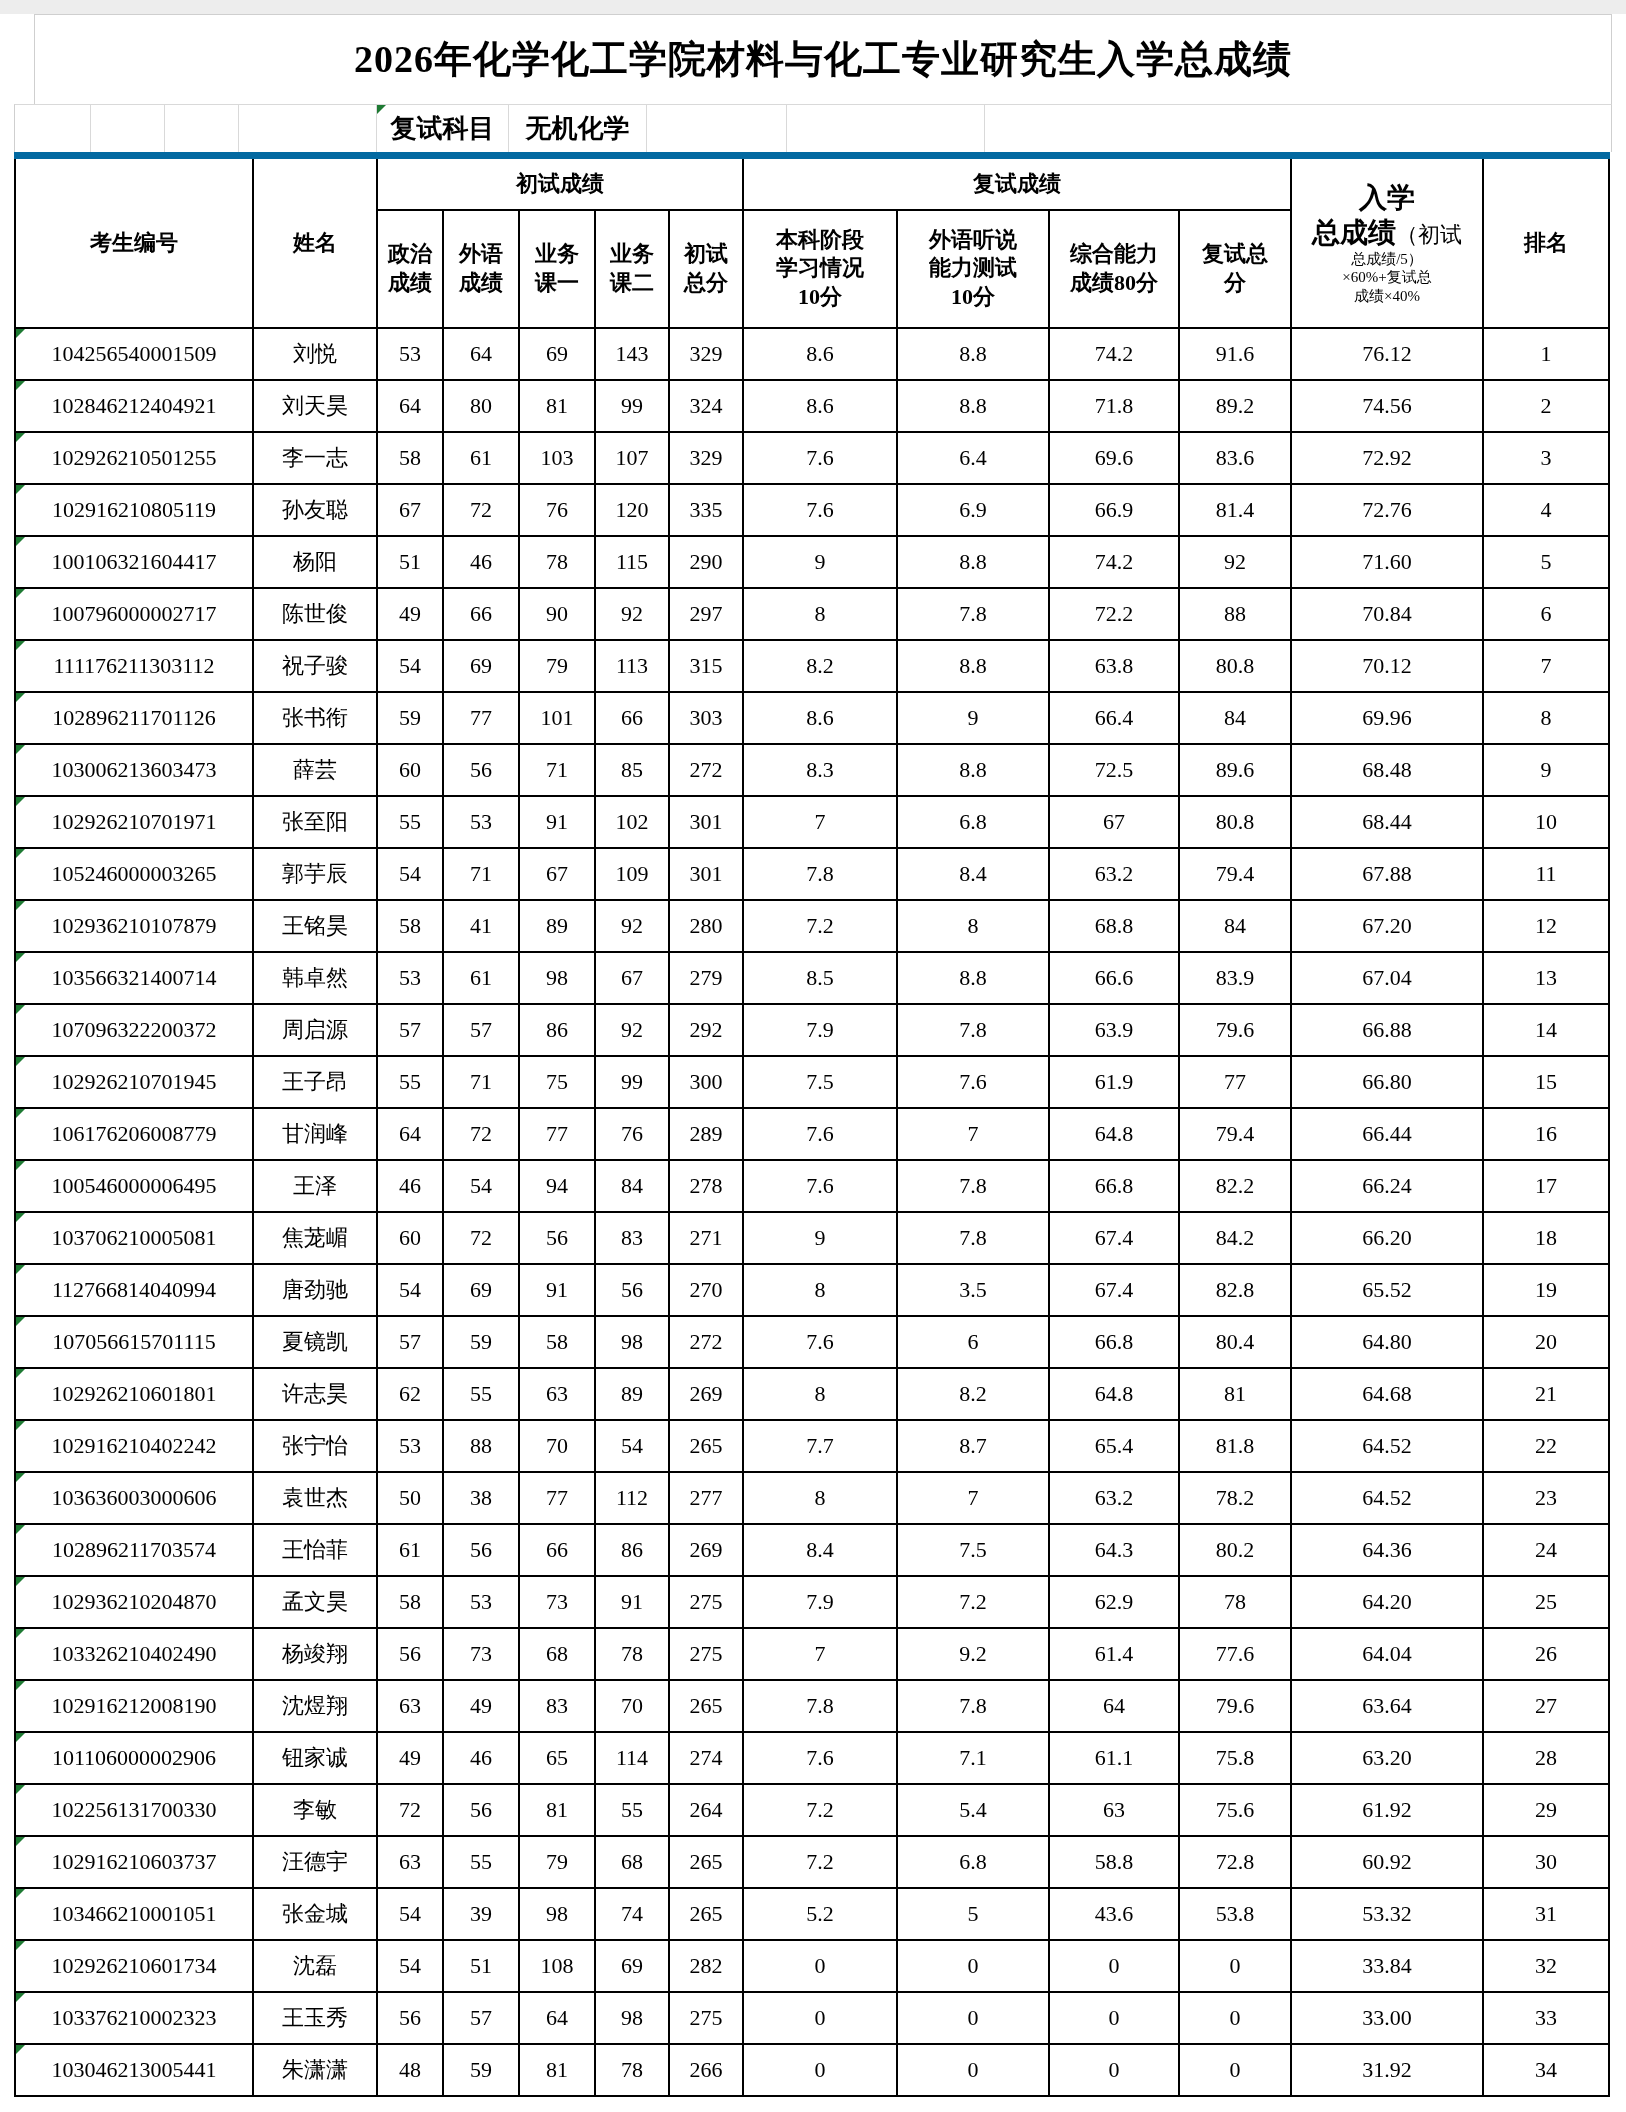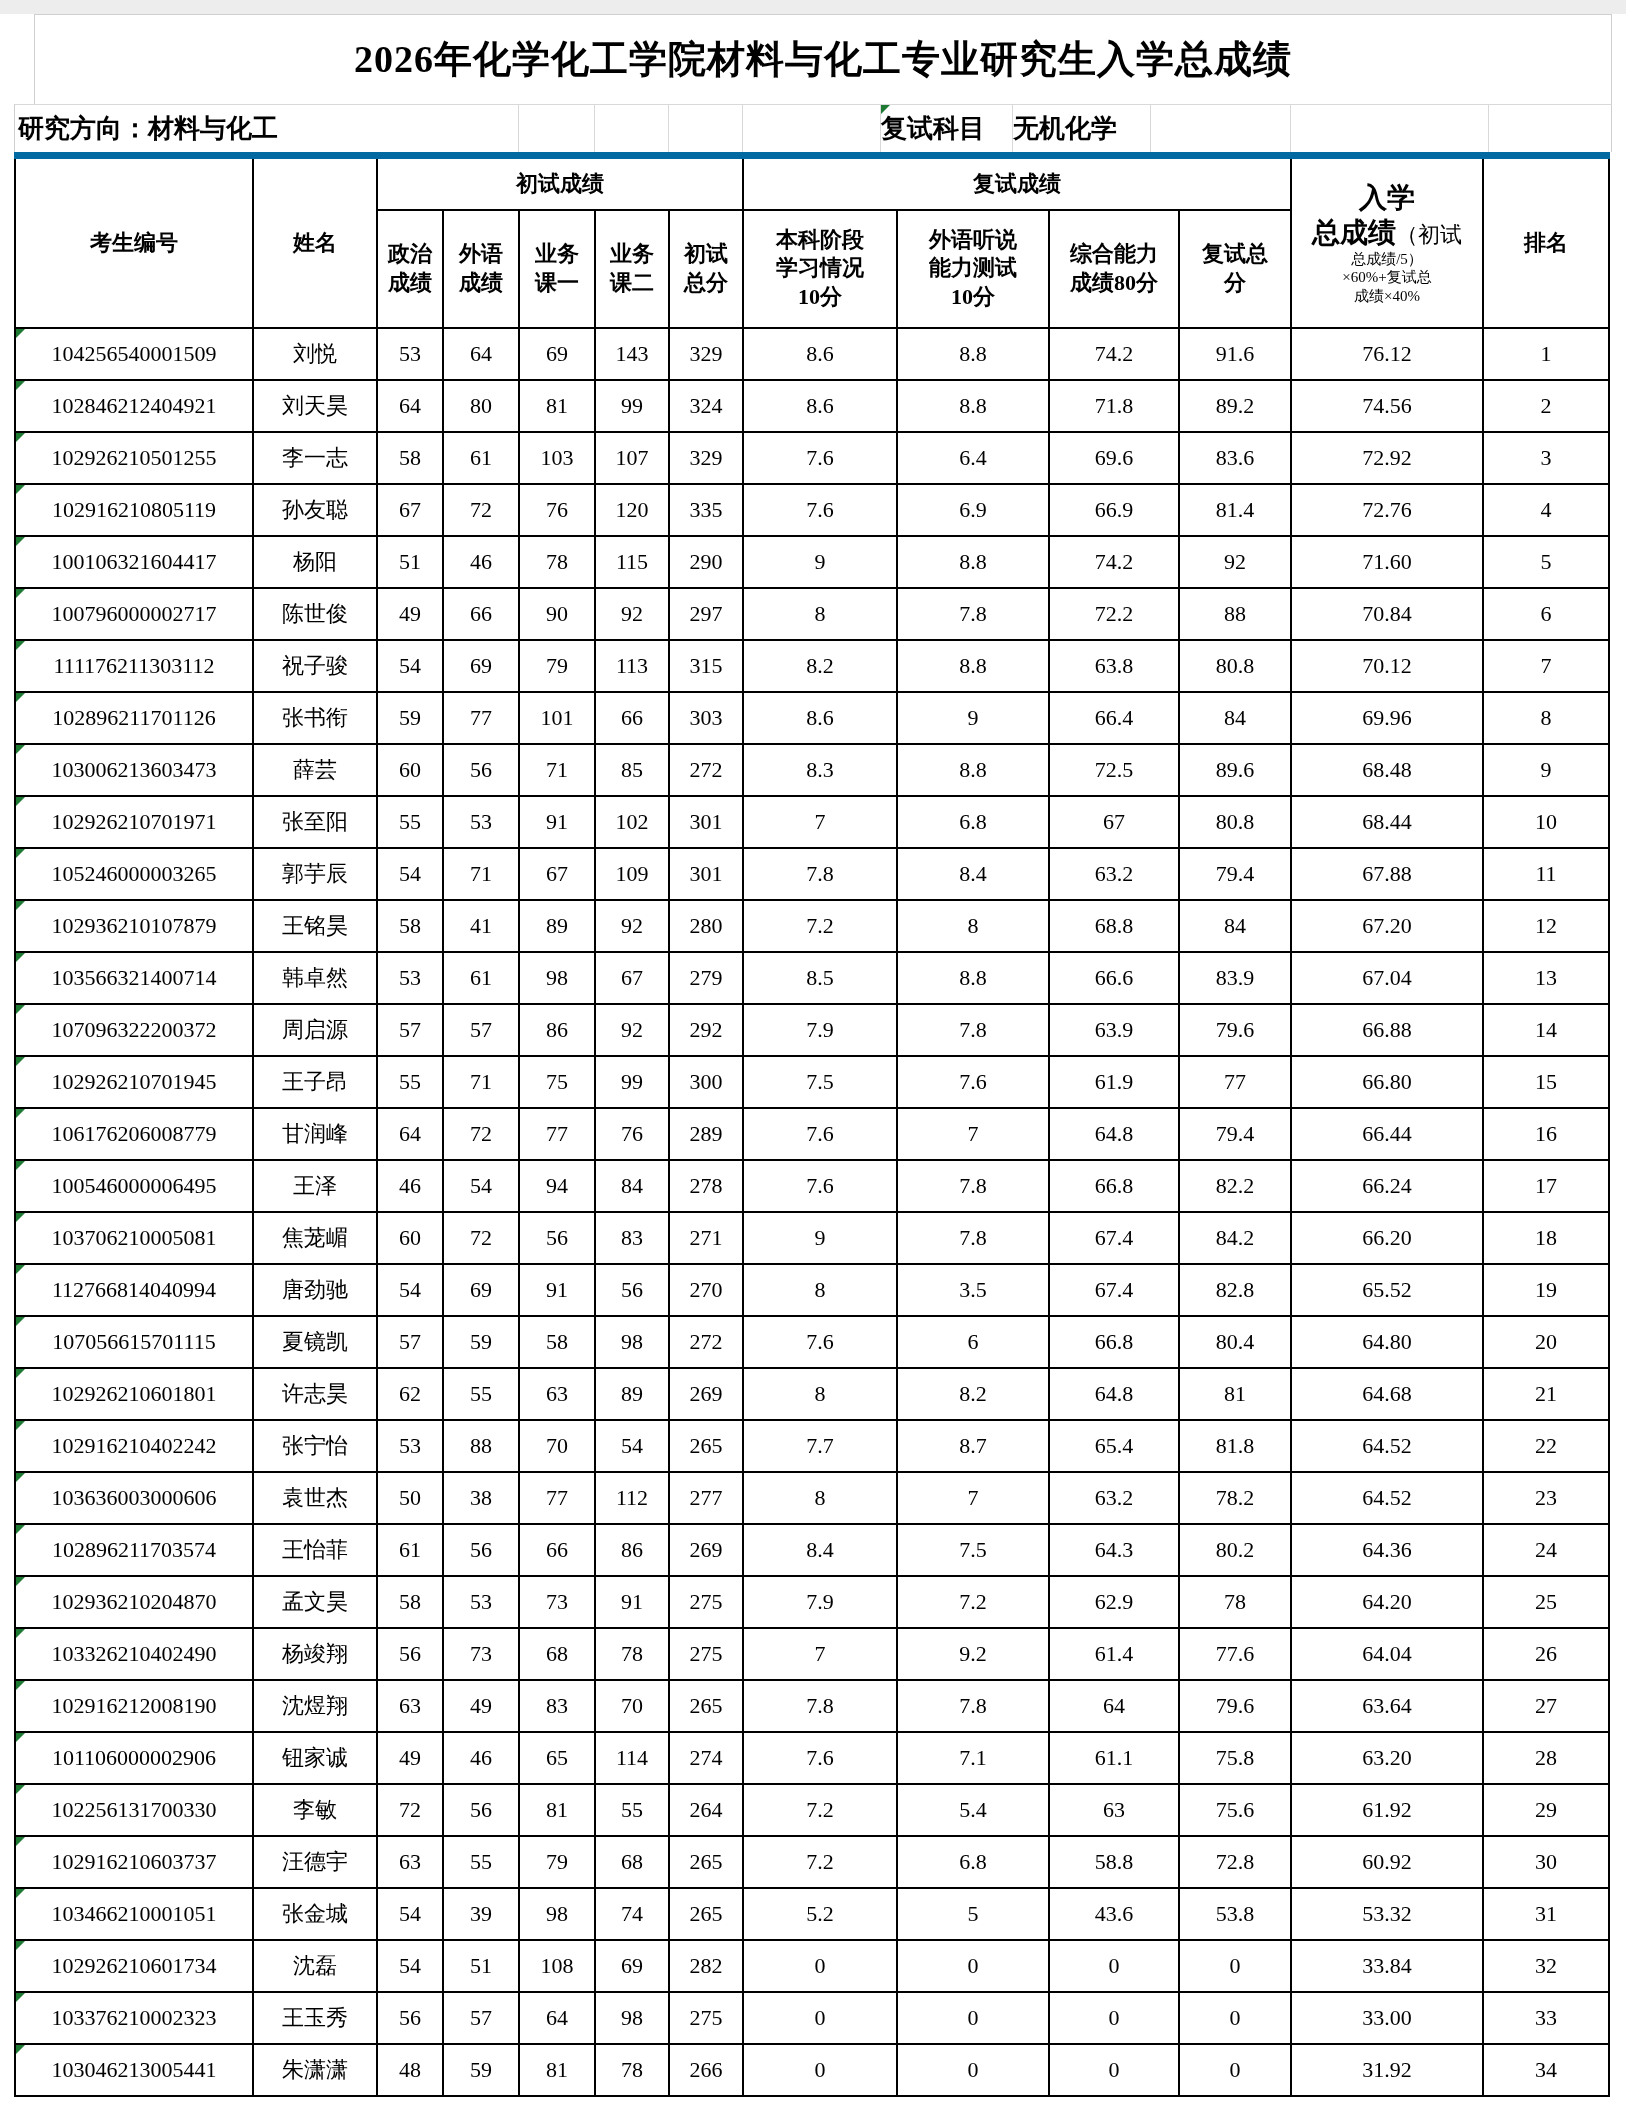--- a/index.html
+++ b/index.html
@@ -24,21 +24,21 @@
   
   .info-row {
     height:48px;
     border-left:1px solid #cfcfcf; border-right:1px solid #cfcfcf;
     border-top:1px solid #d9d9d9;
     display:flex;
   }
   .info-cell {
     height:100%; position:relative;
     border-right:1px solid #d9d9d9;
-    display:flex; align-items:center; 
+    display:flex; align-items:center; justify-content:center;
     font-size:26px;
   }
   .info-cell.last { border-right:none; flex:1; }
   .direction { justify-content:flex-start; padding-left:3px; font-weight:bold; }
   .subject-label { font-weight:bold; }
   .subject-value { font-weight:bold; }
 
   
   table { border-collapse:collapse; table-layout:fixed; width:1596px; background:#fff; }
   th, td {
@@ -69,23 +69,20 @@
 
 <div class="top-strip"></div>
 
 <div class="sheet">
 
   <div class="title-band">
     <div class="title">2026年化学化工学院材料与化工专业研究生入学总成绩</div>
   </div>
 
   <div class="info-row">
-    <div class="info-cell direction" style="width:504px">
-      <span>研究方向：材料与化工</span>
-    </div>
     <div class="info-cell" style="width:76px"></div>
     <div class="info-cell" style="width:74px"></div>
     <div class="info-cell" style="width:74px"></div>
     <div class="info-cell" style="width:138px"></div>
     <div class="info-cell" style="width:132px">
       <span class="tri"></span>
       <span class="subject-label">复试科目</span>
     </div>
     <div class="info-cell" style="width:138px">
       <span class="subject-value">无机化学</span>

